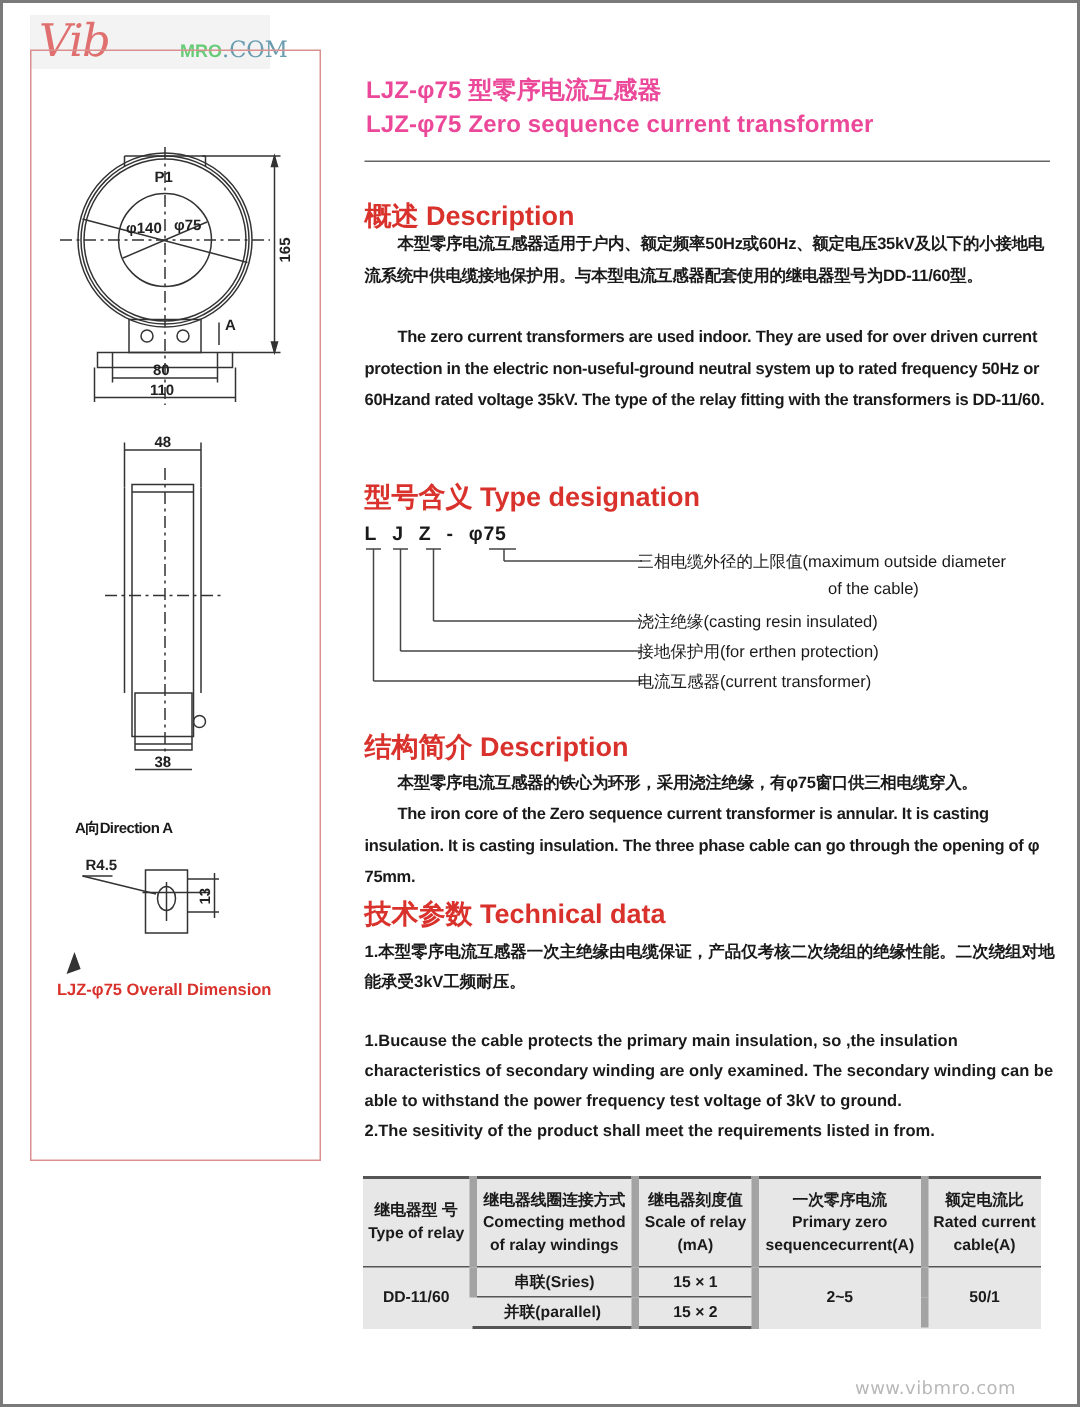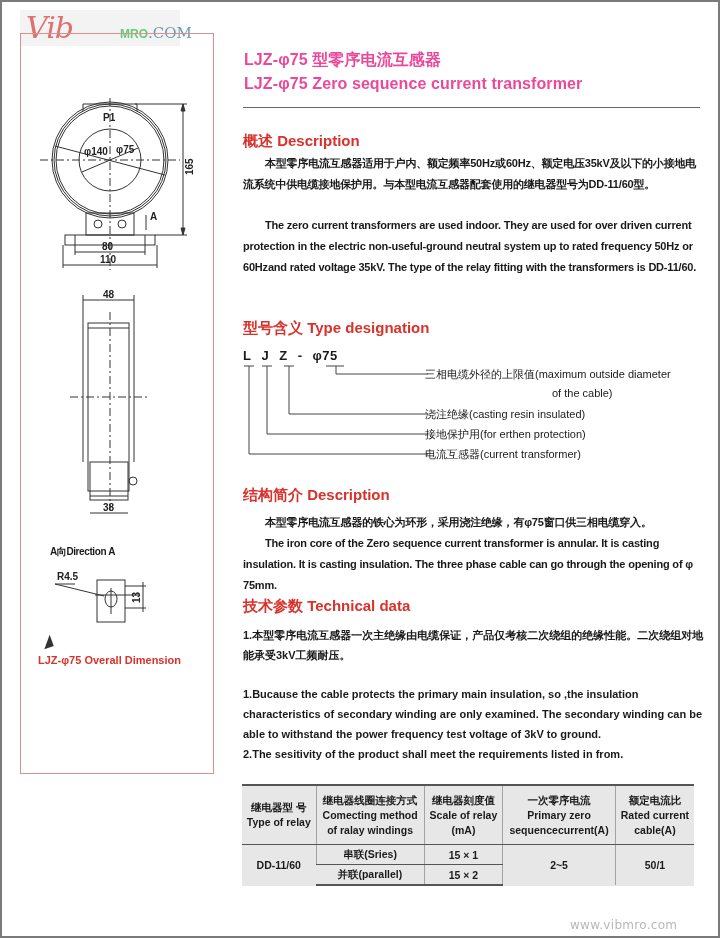--- a/index.html
+++ b/index.html
@@ -16,30 +16,30 @@
   .drawing { position:absolute; left:0; top:0; }
   .dim-text { font-family:"Liberation Sans", sans-serif; font-size:10px; fill:#222; font-weight:bold; }
   .caption-dir { position:absolute; left:50px; top:545px; font-size:10px; font-weight:bold; letter-spacing:-0.4px; }
   .overall { position:absolute; left:38px; top:654px; font-size:11px; font-weight:bold; color:#d9312b; }
   .arrowmark { position:absolute; left:42px; top:636px; width:0; height:0;
                border-left:10px solid transparent; border-bottom:12px solid #333; transform:rotate(-20deg); }
   .title1, .title2 { position:absolute; left:244px; font-weight:bold; color:#ec4899; font-size:16px; letter-spacing:0.1px; }
   .title1 { top:50px; }
   .title2 { top:75px; }
   .rule { position:absolute; left:243px; top:107px; width:457px; height:1px; background:#666; }
-  .h2 { position:absolute; left:243px; font-size:15px; font-weight:bold; color:#d9312b; }
+  .h2 { position:absolute; left:243px; font-size:18px; font-weight:bold; color:#d9312b; }
   .p { position:absolute; left:243px; width:460px; font-size:11px; font-weight:bold; line-height:21px; color:#1a1a1a; letter-spacing:-0.2px; }
   .indent { text-indent:22px; }
   .typecode { position:absolute; left:243px; top:348px; font-size:13px; font-weight:bold; letter-spacing:0.5px; }
   .typecode span { display:inline-block; margin-right:10px; }
   .tline { position:absolute; font-size:11px; font-weight:normal; white-space:nowrap; }
   .numlist { position:absolute; left:243px; width:465px; font-size:11px; font-weight:bold; line-height:20px; }
   table.spec { position:absolute; left:242px; top:784px; width:452px; border-collapse:collapse; background:#e7e7e7;
                font-size:10.5px; font-weight:bold; text-align:center; }
-  table.spec th, table.spec td { border-left:1px solid #a3a3a3; padding:0 2px; }
+  table.spec th, table.spec td { border-left:5px solid #a3a3a3; padding:0 2px; }
   table.spec th:first-child, table.spec td:first-child { border-left:none;margin-top:22px; }
   table.spec thead tr { border-top:2px solid #555; }
   table.spec thead th { height:58px; line-height:15px; font-weight:bold; border-bottom:1px solid #555; }
   table.spec tbody td { height:19px; }
   table.spec tbody tr.r1 td.split { border-bottom:1px solid #555; }
   table.spec tbody tr:last-child td { border-bottom:2px solid #555; }
   .watermark { position:absolute; left:570px; top:918px; font-size:12px; color:#b8b8b8; font-family:"DejaVu Sans", sans-serif; letter-spacing:0.3px; }
 </style>
 </head>
 <body>

